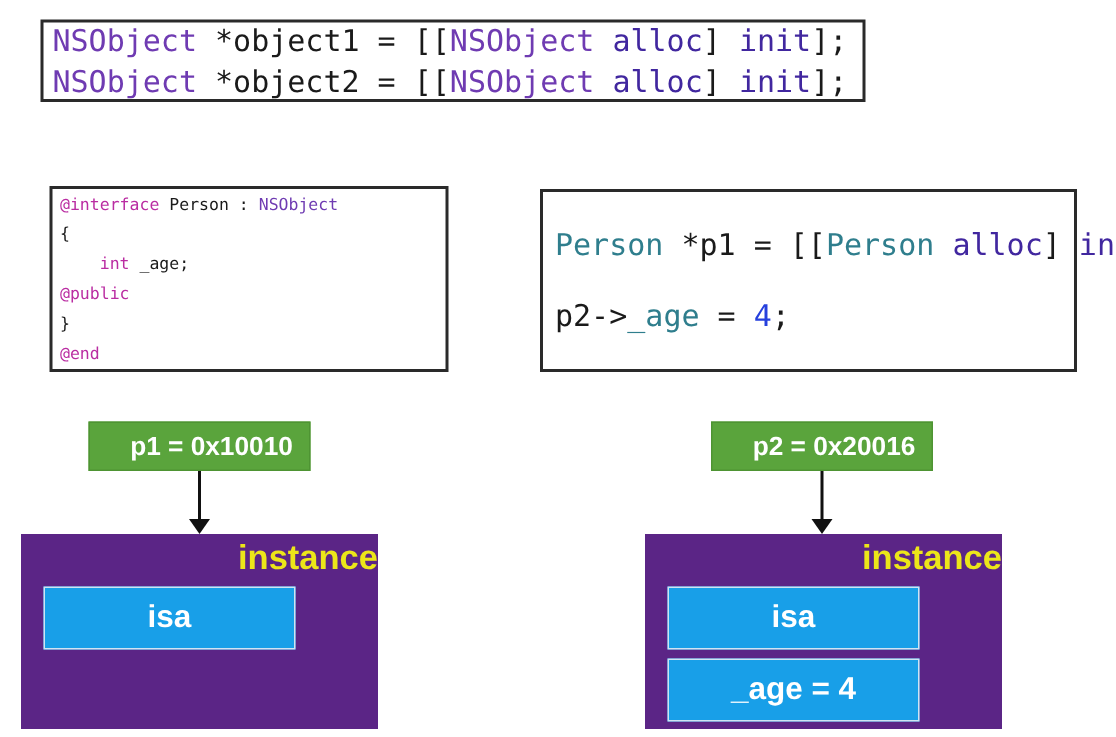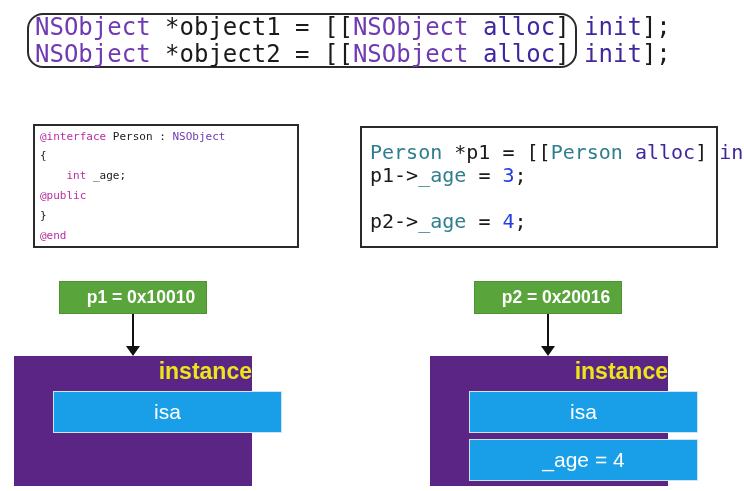--- a/index.html
+++ b/index.html
@@ -14,21 +14,21 @@
   .code-box{
     position:absolute;
     background:#ffffff;
     border:2px solid var(--box-border);
     box-sizing:border-box;
     font-family:"DejaVu Sans Mono", monospace;
     color:var(--code-plain);
     display:flex;flex-direction:column;justify-content:center;
   }
   .code-line{white-space:pre;}
-  #code-top{left:27px;top:13px;width:550px;height:55px;font-size:24px;line-height:27px;padding:0 6px;border-radius:16px;}
+  #code-top{left:27px;top:13px;width:550px;height:55px;font-size:20px;line-height:27px;padding:0 6px;}
   #code-interface{left:33px;top:124px;width:266px;height:124px;font-size:11px;line-height:19.8px;padding:0 5px;}
   #code-usage{left:360px;top:126px;width:358px;height:122px;font-size:20px;line-height:23.2px;padding:0 8px;}
   .tok-purple{color:var(--code-purple);}
   .tok-indigo{color:var(--code-indigo);}
   .tok-teal{color:var(--code-teal);}
   .tok-magenta{color:var(--code-magenta);}
   .tok-number{color:var(--code-number);}
   .tok-plain{color:var(--code-plain);}
   
   .pointer-label{
@@ -68,26 +68,26 @@
   }
   #instance-p1{left:14px;top:356px;}
   #instance-p2{left:430px;top:356px;}
   .instance-title{
     position:absolute;left:0;top:2px;width:100%;
     text-align:right;
     color:var(--yellow-text);
     font-size:23px;font-weight:bold;
   }
   .field-row{
-    position:absolute;left:15px;width:229px;height:42px;
+    position:absolute;left:15px;width:168px;height:42px;
     background:var(--blue-row);
     border:1.5px solid #cfe4f3;
     box-sizing:border-box;
-    color:#ffffff;font-size:21px;font-weight:normal;
-    display:flex;align-items:center;justify-content:center;margin-left:24px;
+    color:#ffffff;font-size:21px;font-weight:bold;
+    display:flex;align-items:center;justify-content:center;
   }
   .field-isa{top:35px;}
   .field-age{top:83px;}
 </style>
 </head>
 <body>
 
 <div id="canvas">
 
   <div id="code-top" class="code-box">
@@ -99,21 +99,20 @@
       <div class="code-line"><span class="tok-magenta">@interface</span><span class="tok-plain"> Person : </span><span class="tok-purple">NSObject</span></div>
       <div class="code-line"><span class="tok-plain">{</span></div>
       <div class="code-line"><span class="tok-plain">    </span><span class="tok-magenta">int</span><span class="tok-plain"> _age;</span></div>
       <div class="code-line"><span class="tok-magenta">@public</span></div>
       <div class="code-line"><span class="tok-plain">}</span></div>
       <div class="code-line"><span class="tok-magenta">@end</span></div>
     </div>
 
   <div id="code-usage" class="code-box">
       <div class="code-line"><span class="tok-teal">Person</span><span class="tok-plain"> *p1 = [[</span><span class="tok-teal">Person</span><span class="tok-plain"> </span><span class="tok-indigo">alloc</span><span class="tok-plain">] </span><span class="tok-indigo">init</span><span class="tok-plain">];</span></div>
-      <div class="code-line"><span class="tok-plain">p1-&gt;</span><span class="tok-teal">_age</span><span class="tok-plain"> = </span><span class="tok-number">3</span><span class="tok-plain">;</span></div>
       <div class="code-line">&nbsp;</div>
       <div class="code-line"><span class="tok-plain">p2-&gt;</span><span class="tok-teal">_age</span><span class="tok-plain"> = </span><span class="tok-number">4</span><span class="tok-plain">;</span></div>
     </div>
 
   <div id="pointer-p1" class="pointer-label">p1 = 0x10010</div>
 
   <div id="pointer-p2" class="pointer-label">p2 = 0x20016</div>
 
   <div id="arrow-p1" class="arrow">
     <div class="shaft"></div>

